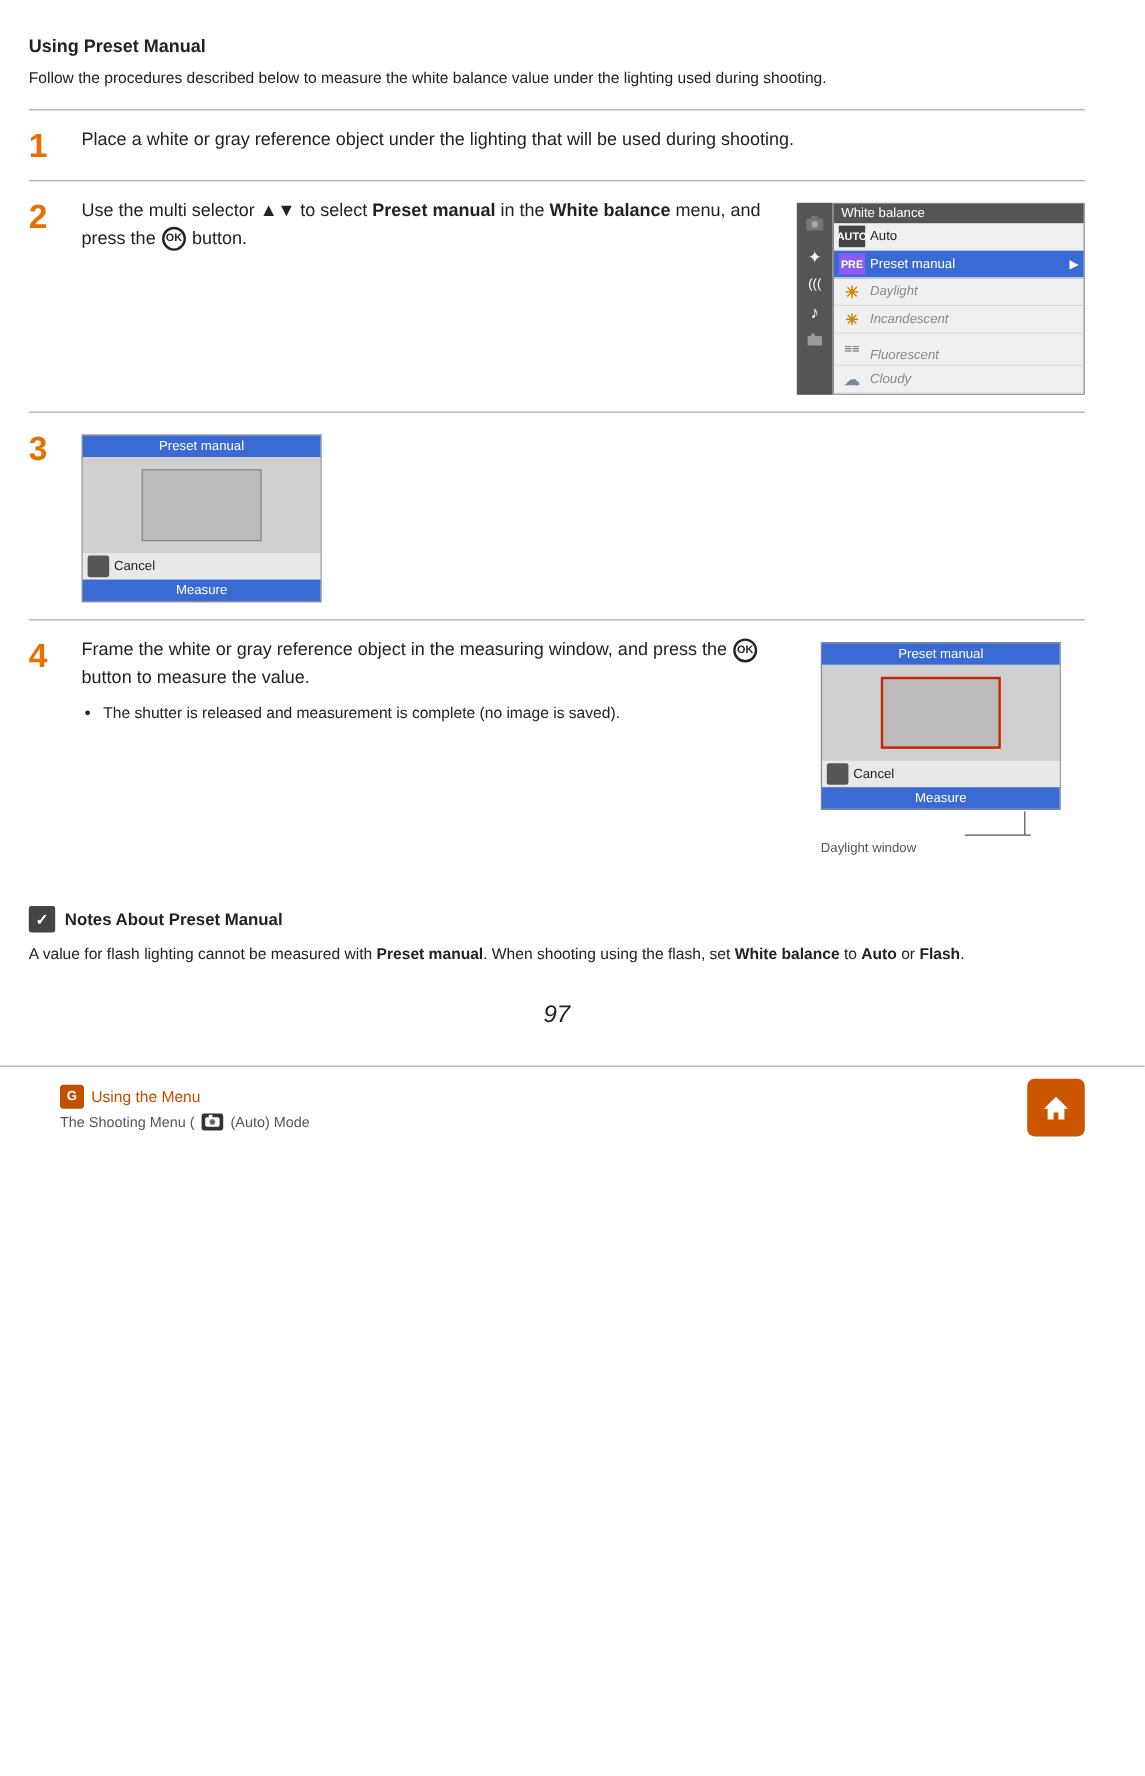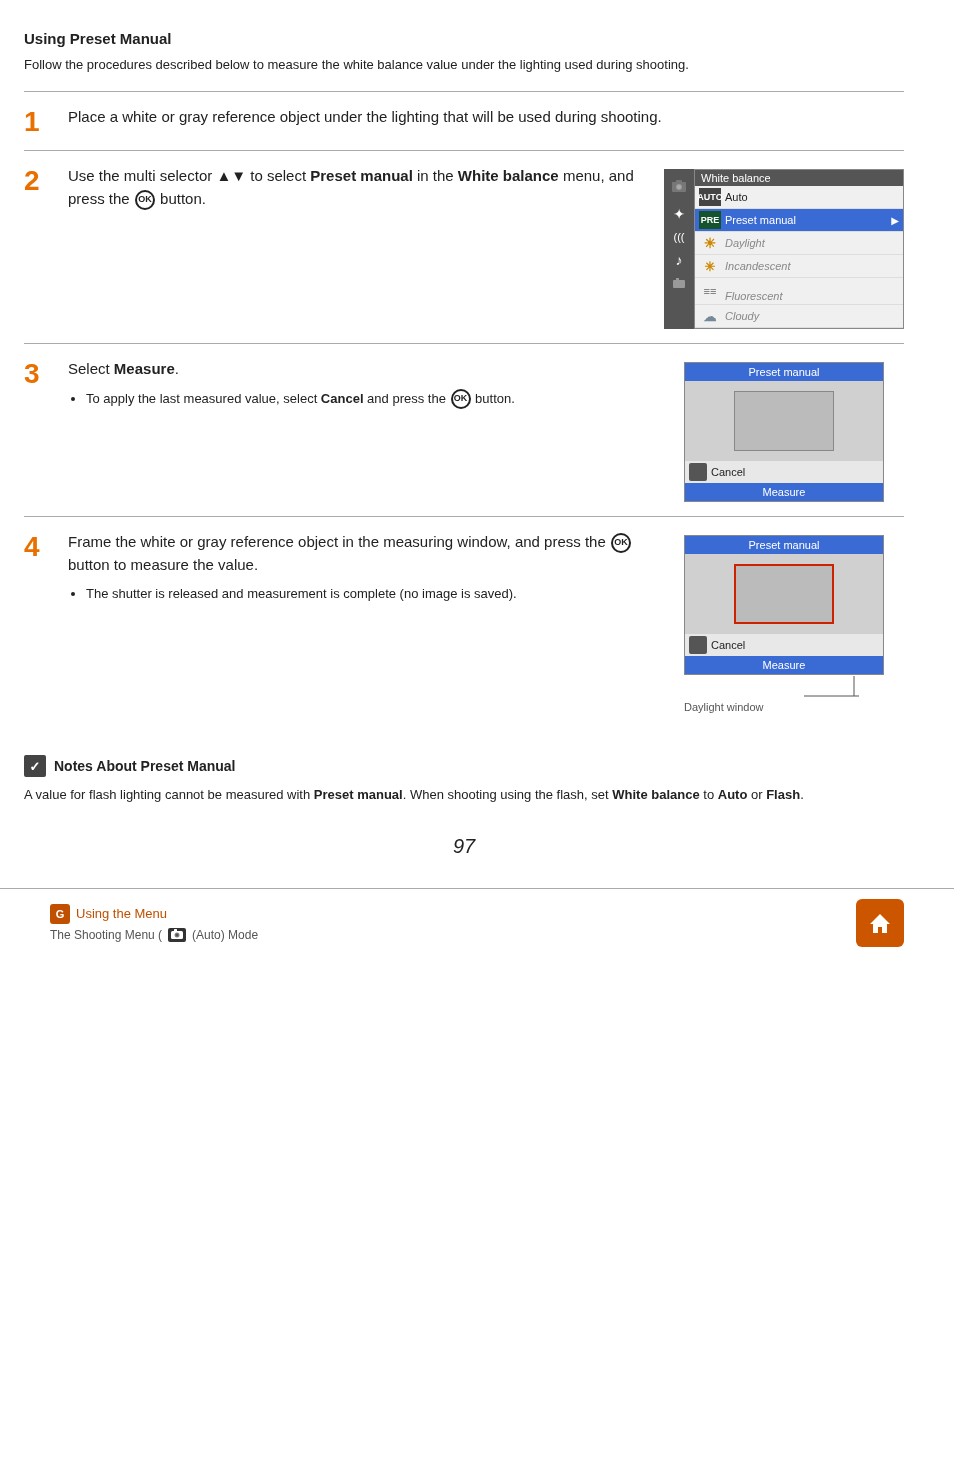--- a/index.html
+++ b/index.html
@@ -354,21 +354,21 @@
             </div>
             <div class="wb-menu">
               <div class="wb-menu-title">White balance</div>
 
               <div class="wb-menu-row">
                 <div class="wb-icon" style="background:#444;color:#fff;font-weight:bold;font-size:9px;">AUTO</div>
                 <div class="wb-label">Auto</div>
               </div>
 
               <div class="wb-menu-row selected">
-                <div class="wb-icon" style="background:#14532d;color:#fff;font-weight:bold;font-size:9px;">PRE</div>
+                <div class="wb-icon" style="background:#8b5cf6;color:#fff;font-weight:bold;font-size:9px;">PRE</div>
                 <div class="wb-label">Preset manual</div>
                 <div class="wb-arrow">▶</div>
               </div>
 
               <div class="wb-menu-row">
                 <div class="wb-icon" style="font-size:14px;color:#cc8800;">☀</div>
                 <div class="wb-label" style="color:#888;font-style:italic;">Daylight</div>
               </div>
 
               <div class="wb-menu-row">
@@ -389,28 +389,20 @@
           </div>
         </div>
       </div>
     </div>
   </div>
 
   <div class="step-row">
     <div class="step-number">3</div>
     <div class="step-content">
       <div class="step-row-flex">
-        <div class="step-left">
-          <div class="step-text">
-            Select <b>Measure</b>.
-          </div>
-          <ul class="bullet-list">
-            <li>To apply the last measured value, select <b>Cancel</b> and press the <span class="ok-circle">OK</span> button.</li>
-          </ul>
-        </div>
         <div class="step-right">
           <div class="preset-screen">
             <div class="preset-screen-title">Preset manual</div>
             <div class="preset-screen-body">
               <div class="preset-screen-inner"></div>
             </div>
             <div class="preset-cancel-row">
               <div class="preset-cancel-icon"></div>
               <span class="preset-cancel-label">Cancel</span>
             </div>

